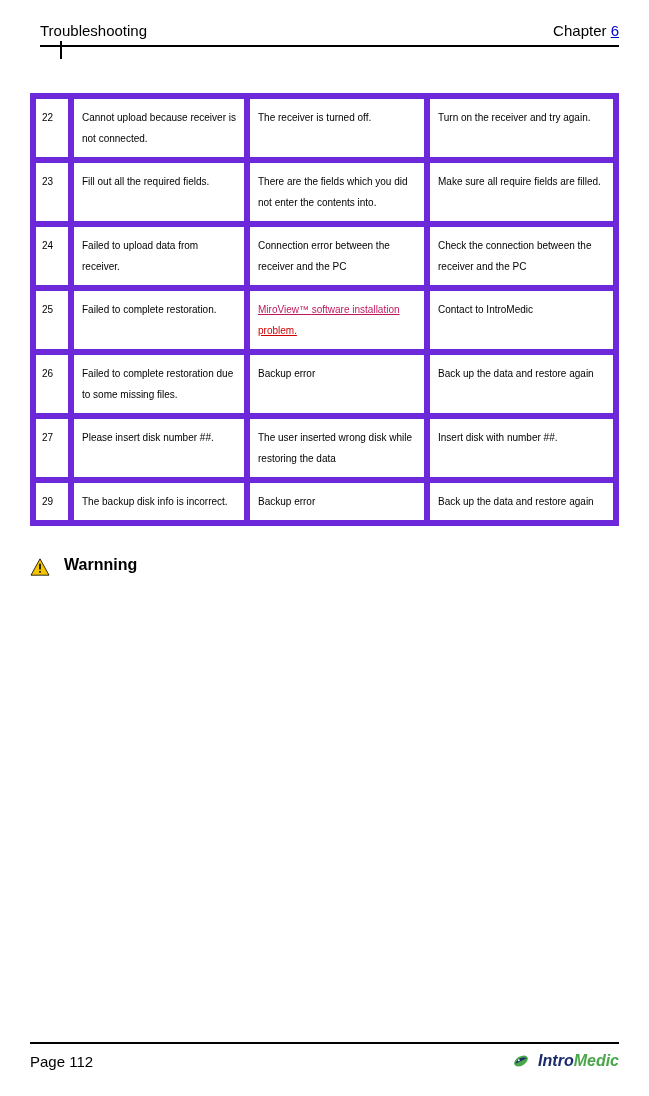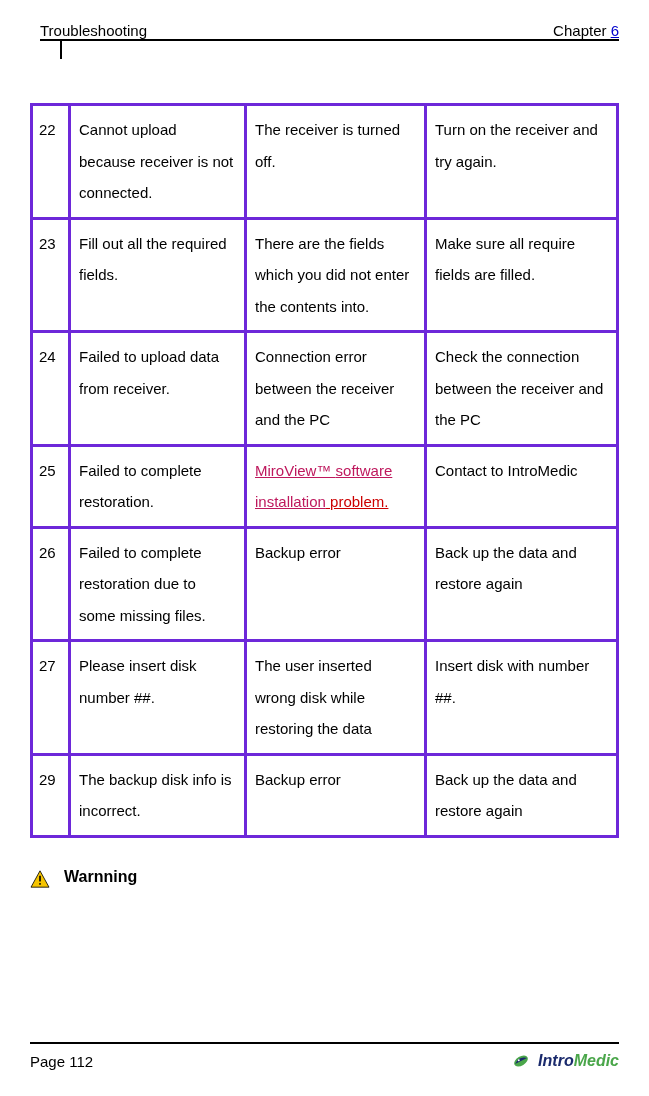--- a/index.html
+++ b/index.html
@@ -11,40 +11,41 @@
     background: #fff;
     padding: 22px 30px 26px 30px;
     display: flex;
     flex-direction: column;
   }
   .header {
     display: flex;
     justify-content: space-between;
     align-items: flex-end;
     margin-left: 10px;
+    padding-bottom: 6px;
     border-bottom: 2px solid #000;
-    margin-bottom: 62px;
+    margin-bottom: 46px;
   }
   .header .left { font-size: 15px; }
   .header .right { font-size: 15px; }
   .header .right a { color: #0000cc; text-decoration: underline; }
   .tick { position: absolute; left: 30px; top: 19px; width: 2px; height: 18px; background: #000; }
   .page-wrap { position: relative; }
 
   table { border-collapse: collapse; width: 100%; table-layout: fixed; }
   col.c-num { width: 38px; }
   col.c-a { width: 176px; }
   col.c-b { width: 180px; }
   col.c-c { }
   td {
-    border: 3px solid #6d28d9;
+    border: 6px solid #6d28d9;
     padding: 8px 8px 8px 8px;
     vertical-align: top;
     line-height: 2.1;
-    font-size: 15px;
+    font-size: 10px;
   }
   td.num { text-align: left; padding-left: 6px; padding-right: 4px; }
   .link { color: #be185d; text-decoration: underline; }
   .red { color: #cc0000; }
 
   .warn-row {
     display: flex;
     align-items: flex-start;
     gap: 14px;
     margin-top: 30px;

